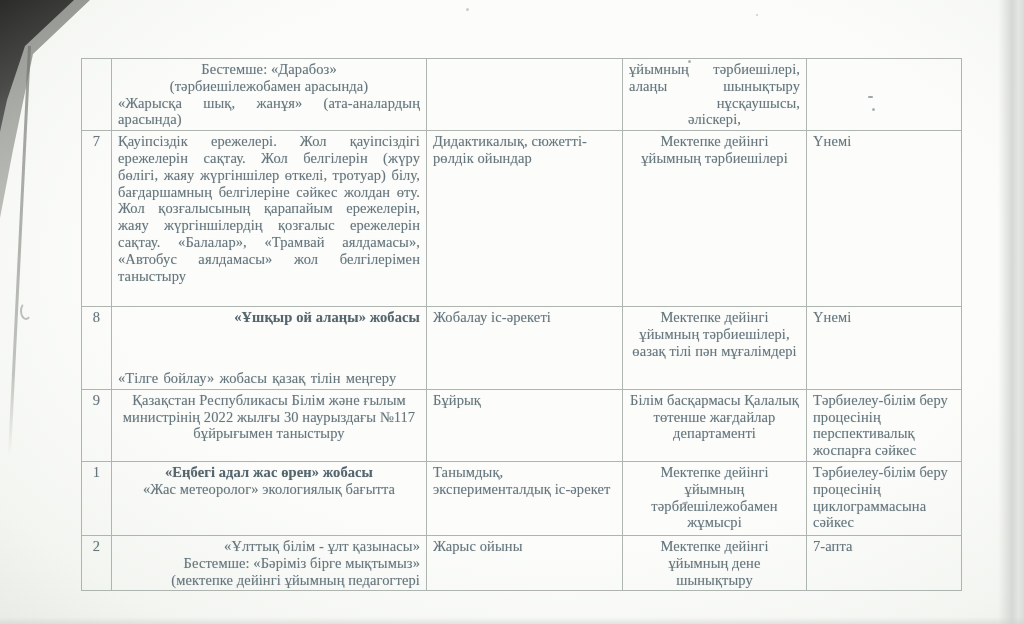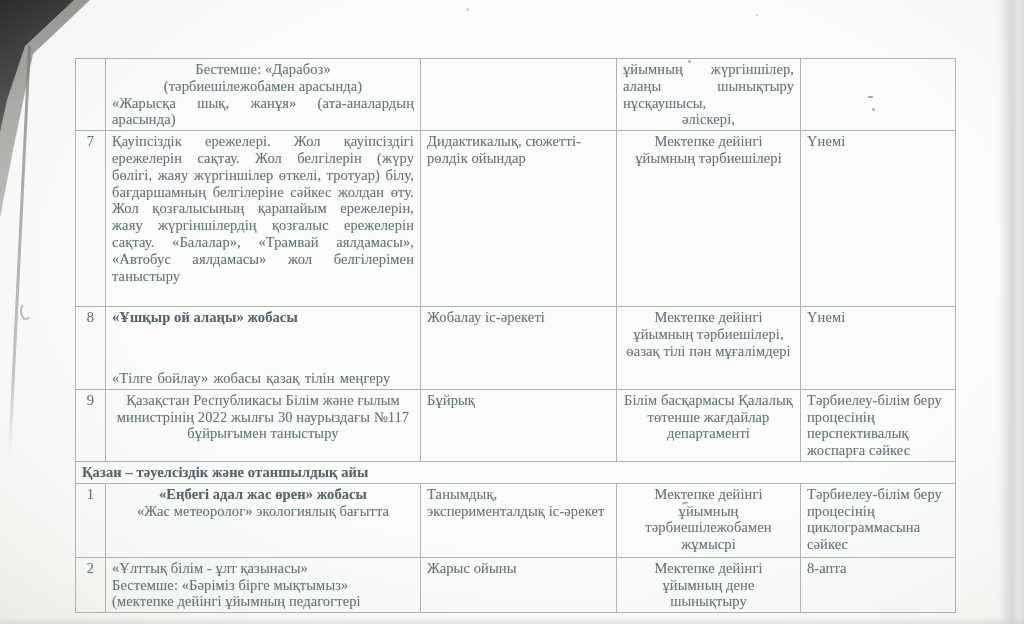--- a/index.html
+++ b/index.html
@@ -27,31 +27,31 @@
     background:linear-gradient(rgba(216,219,215,0),#ced1cd);opacity:.55;}
   .speck{position:absolute;background:#869296;border-radius:50%;}
   .sp1{left:688px;top:60px;width:3px;height:3px;opacity:.7;}
   .sp2{left:868px;top:96px;width:5px;height:2px;border-radius:1px;opacity:.8;}
   .sp3{left:872px;top:108px;width:3px;height:3px;opacity:.7;}
   .sp4{left:682px;top:502px;width:6px;height:2px;border-radius:1px;transform:rotate(-15deg);opacity:.7;}
   .sp5{left:466px;top:8px;width:3px;height:3px;opacity:.45;}
   .sp6{left:756px;top:14px;width:2px;height:2px;opacity:.45;}
 
   
-  .plan-table{position:absolute;left:75px;top:58px;width:880px;
+  .plan-table{position:absolute;left:81px;top:58px;width:880px;
     border-collapse:collapse;table-layout:fixed;color:#66767d;}
   .plan-table td{border:1px solid #aeb4b0;vertical-align:top;
     padding:2px 6px;font-size:14.5px;line-height:16.8px;letter-spacing:.1px;
     text-shadow:0 0 1px rgba(102,118,125,.35);}
   tr.h-cont{height:69px;} tr.h-r7{height:176px;} tr.h-r8{height:74px;}
   tr.h-r9{height:66px;} tr.h-sec{height:21px;} tr.h-r1{height:74px;} tr.h-r2{height:49px;}
   .num{text-align:center;padding:3px 0;font-size:14px;}
   .c-form,.c-time{padding:2px 5px;}
   .c-resp{text-align:center;padding:2px 12px;}
-  .cc{text-align:center;} .lc{text-align:left;}
+  .cc{text-align:center;} .lc{text-align:right;}
   .jc{text-align:justify;text-align-last:left;word-spacing:.5px;}
   .ws{word-spacing:1.5px;margin-top:44px;}
   .b{font-weight:bold;color:#55656d;}
   .spread{display:flex;justify-content:space-between;text-align:left;}
   .sec-td{font-size:15px;line-height:18px;padding:1px 4px;text-align:left;}
 </style>
 </head>
 <body>
 
 <div class="scene">
@@ -83,21 +83,21 @@
         <td class="num"></td>
         <td>
           <div class="cc">Бестемше: «Дарабоз»</div>
           <div class="cc">(тәрбиешілежобамен арасында)</div>
           <div class="jc">«Жарысқа шық, жанұя» (ата-аналардың арасында)</div>
         </td>
         <td class="c-form"></td>
         <td class="c-resp">
           <div class="spread">
             <span>ұйымның</span>
-            <span>жүргіншілер,</span>
+            <span>тәрбиешілері,</span>
           </div>
           <div class="spread">
             <span>алаңы</span>
             <span>шынықтыру</span>
           </div>
           <div class="lc">нұсқаушысы,</div>
           <div class="cc">әліскері,</div>
         </td>
         <td class="c-time"></td>
       </tr>
@@ -144,23 +144,20 @@
           <div>Бұйрық</div>
         </td>
         <td class="c-resp">
           <div>Білім басқармасы Қалалық төтенше жағдайлар департаменті</div>
         </td>
         <td class="c-time">
           <div>Тәрбиелеу-білім беру процесінің перспективалық жоспарға сәйкес</div>
         </td>
       </tr>
 
-      <tr class="h-sec">
-        <td class="sec-td b" colspan="5">Қазан – тәуелсіздік және отаншылдық айы</td>
-      </tr>
 
       <tr class="h-r1">
         <td class="num">1</td>
         <td>
           <div class="b cc">«Еңбегі адал жас өрен» жобасы</div>
           <div class="cc">«Жас метеоролог» экологиялық бағытта</div>
         </td>
         <td class="c-form">
           <div>Танымдық, эксперименталдық іс-әрекет</div>
         </td>
@@ -179,19 +176,19 @@
           <div class="lc">Бестемше: «Бәріміз бірге мықтымыз»</div>
           <div class="lc">(мектепке дейінгі ұйымның педагогтері</div>
         </td>
         <td class="c-form">
           <div>Жарыс ойыны</div>
         </td>
         <td class="c-resp">
           <div>Мектепке дейінгі ұйымның дене шынықтыру</div>
         </td>
         <td class="c-time">
-          <div>8-апта</div>
+          <div>7-апта</div>
         </td>
       </tr>
 
     </tbody>
   </table>
 </div>
 
 </body></html>

